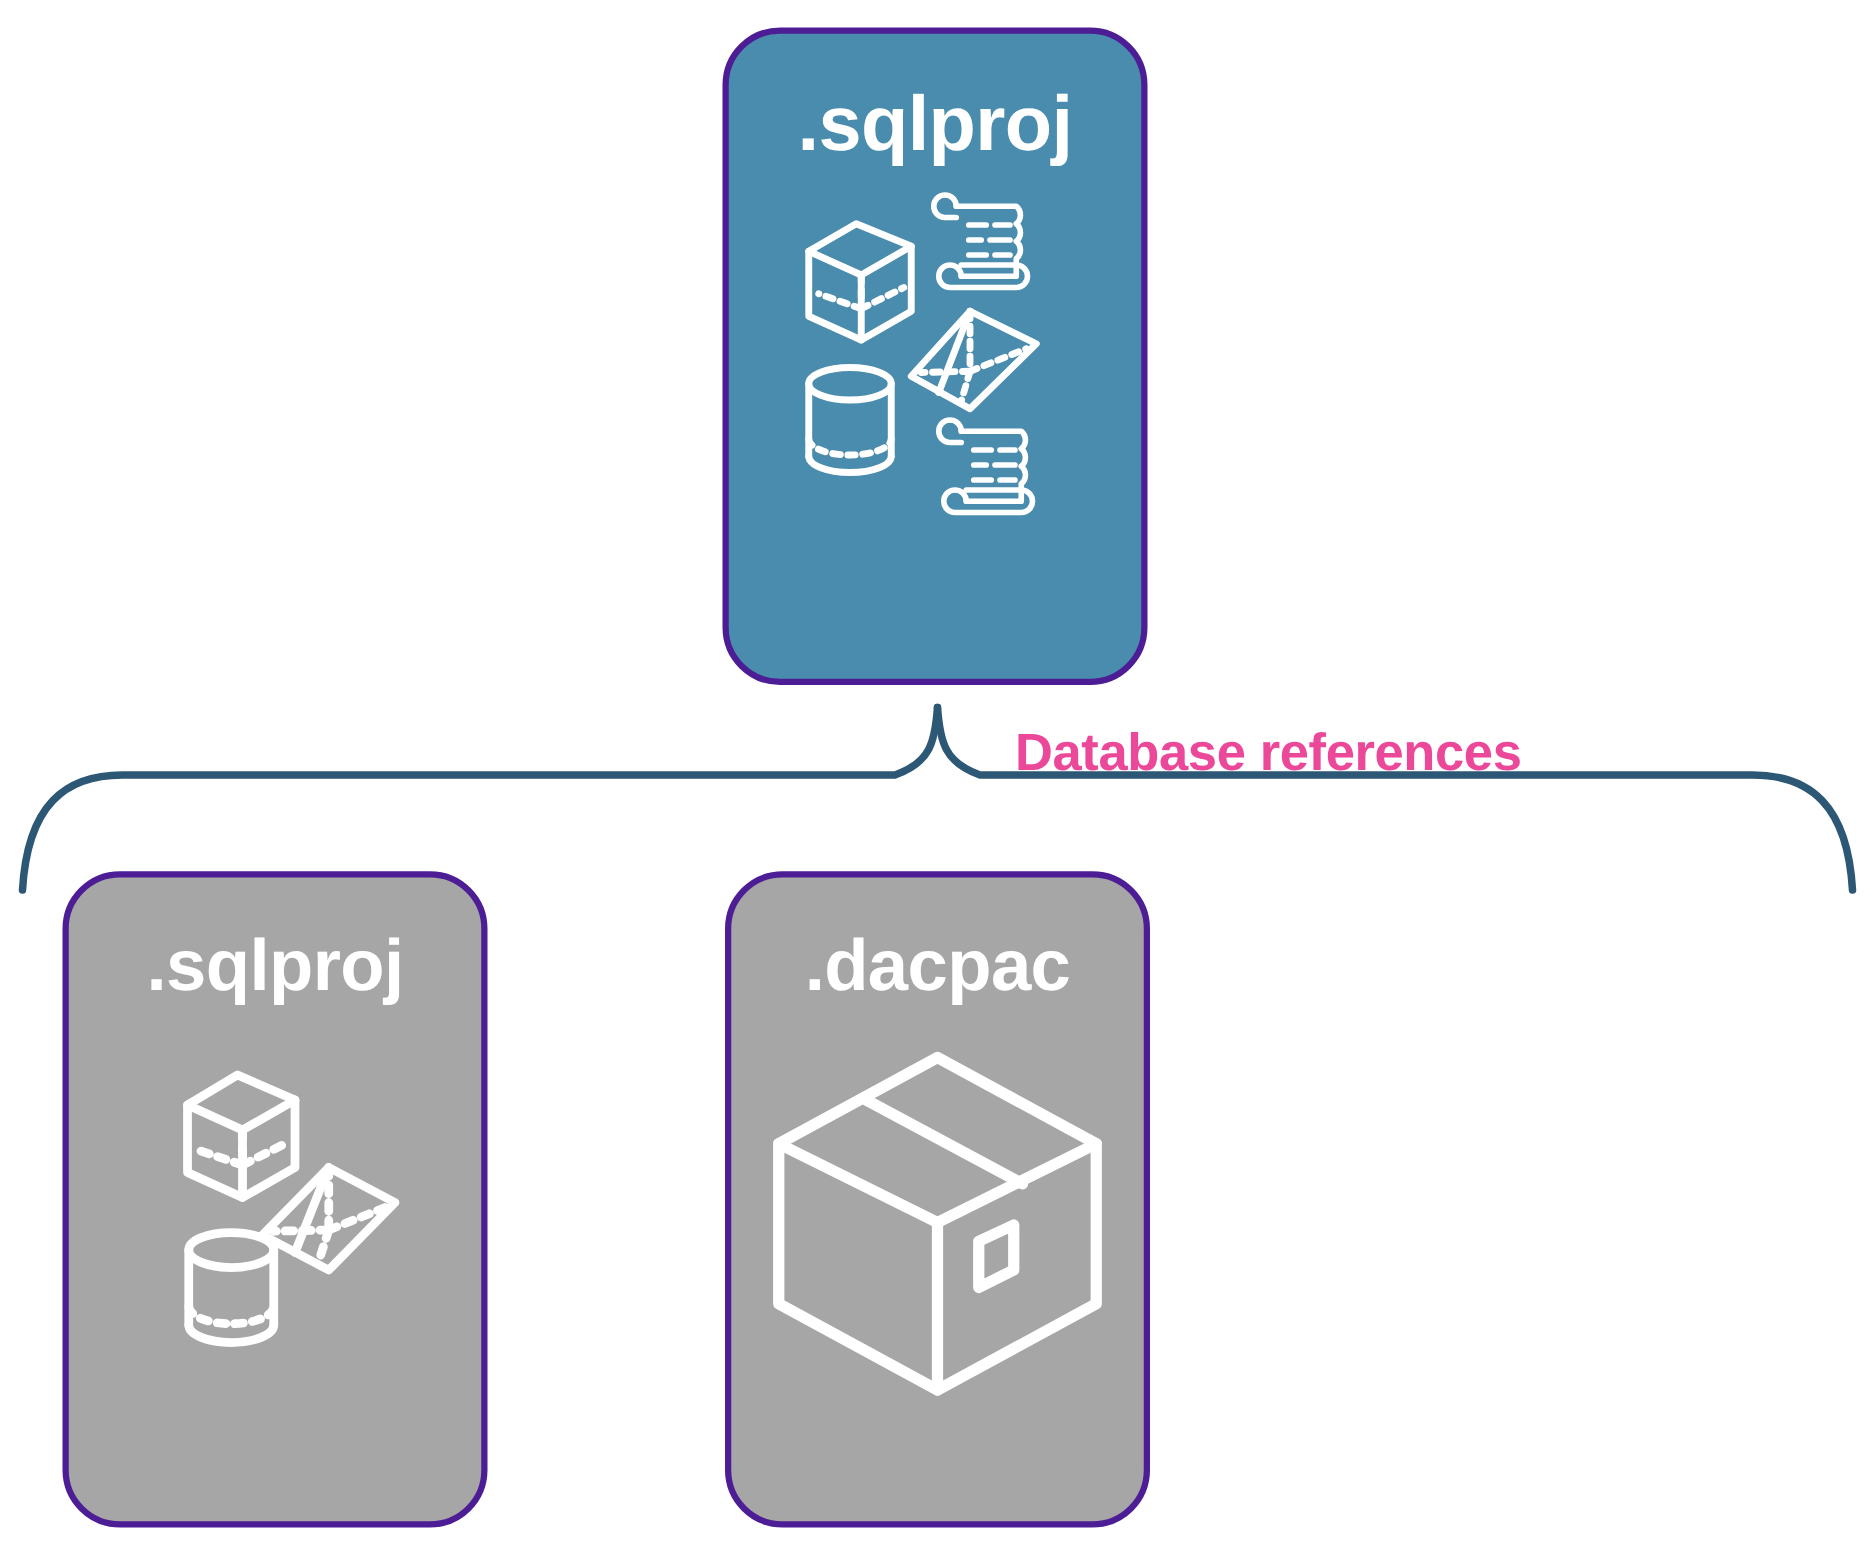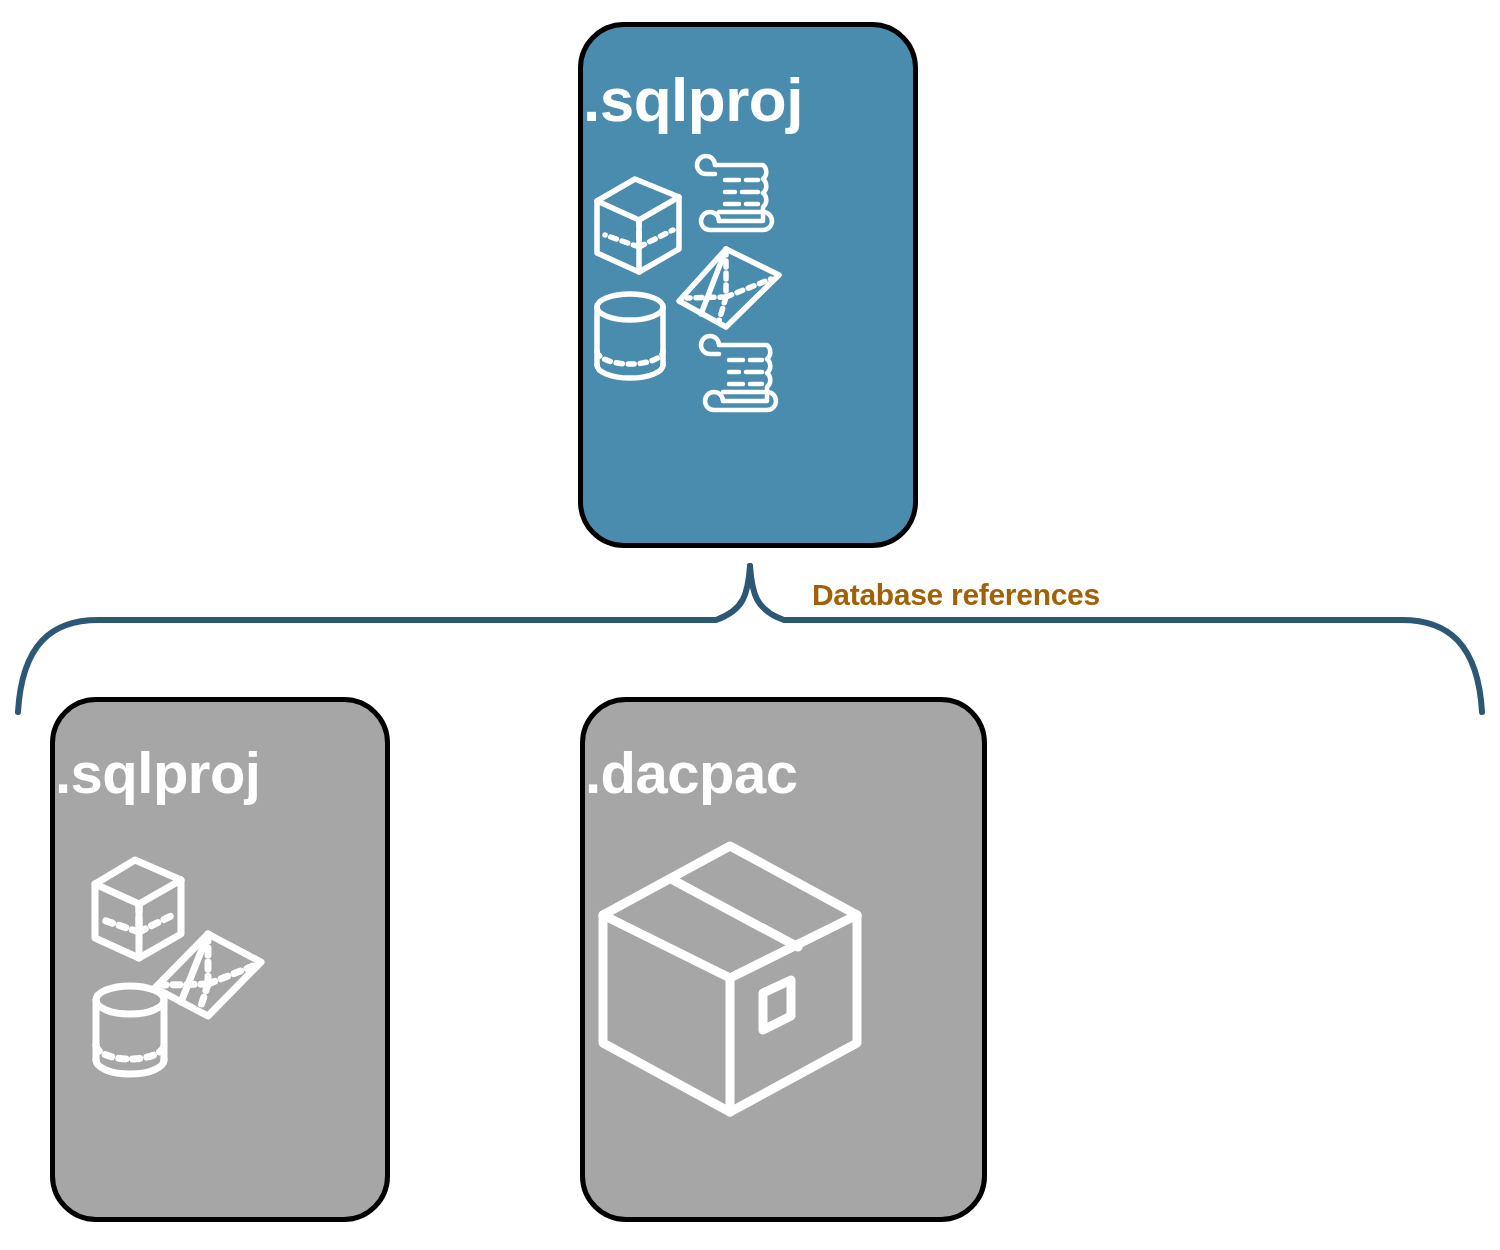--- a/index.html
+++ b/index.html
@@ -16,25 +16,25 @@
   }
   #stage {
     position: absolute;
     inset: 0;
     width: 1500px;
     height: 1250px;
   }
   .card {
     position: absolute;
     box-sizing: border-box;
-    border: 5px solid #000000;
+    border: 5px solid #4c1d95;
     border-radius: 46px;
     display: flex;
     flex-direction: column;
-    align-items: flex-start;
+    align-items: center;
   }
   .card-blue {
     background: #4a8cae;
   }
   .card-gray {
     background: #a6a6a6;
   }
   .card-title {
     color: #ffffff;
     font-weight: bold;
@@ -61,44 +61,44 @@
   }
   #card-sqlproj {
     left: 50px;
     top: 697px;
     width: 340px;
     height: 525px;
   }
   #card-dacpac {
     left: 580px;
     top: 697px;
-    width: 407px;
+    width: 340px;
     height: 525px;
   }
   #card-nupkg {
     left: 1110px;
     top: 697px;
     width: 340px;
     height: 525px;
   }
   .card-gray .card-title {
     font-size: 58px;
     margin-top: 42px;
   }
   .icon-wrap {
     position: relative;
     margin-top: 26px;
   }
   .brace-label {
     position: absolute;
     left: 812px;
     top: 578px;
-    font-size: 30px;
+    font-size: 42px;
     font-weight: bold;
-    color: #a16207;
+    color: #ec4899;
     letter-spacing: -0.3px;
     white-space: nowrap;
     user-select: none;
   }
   #brace-svg {
     position: absolute;
     left: 0;
     top: 548px;
     width: 1500px;
     height: 180px;

